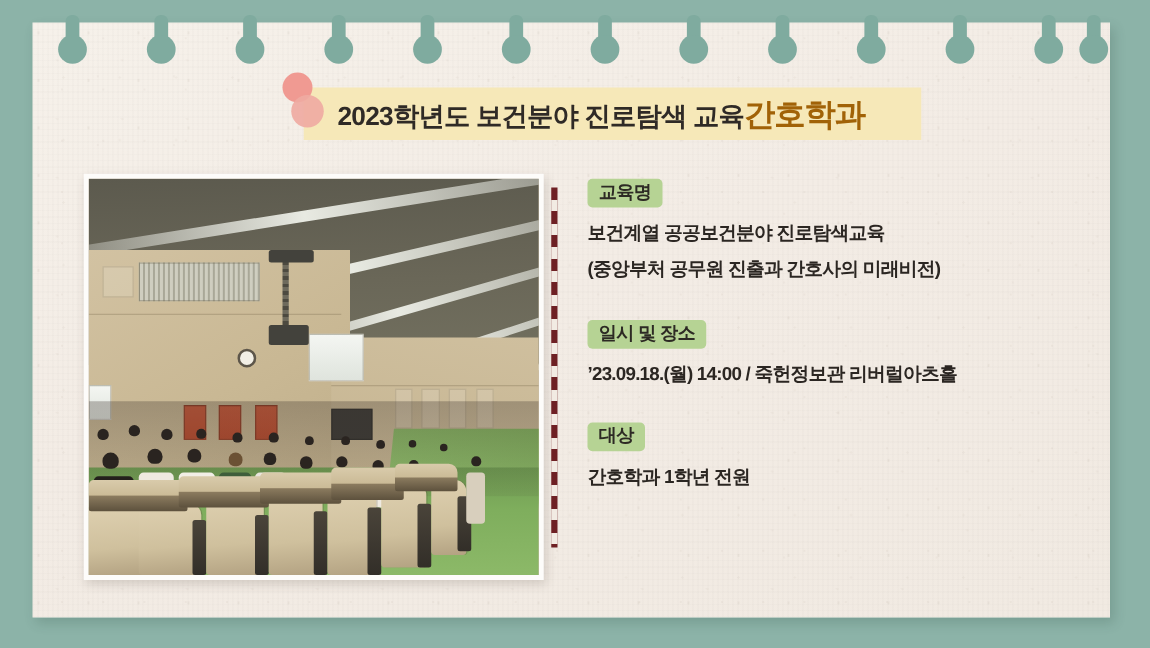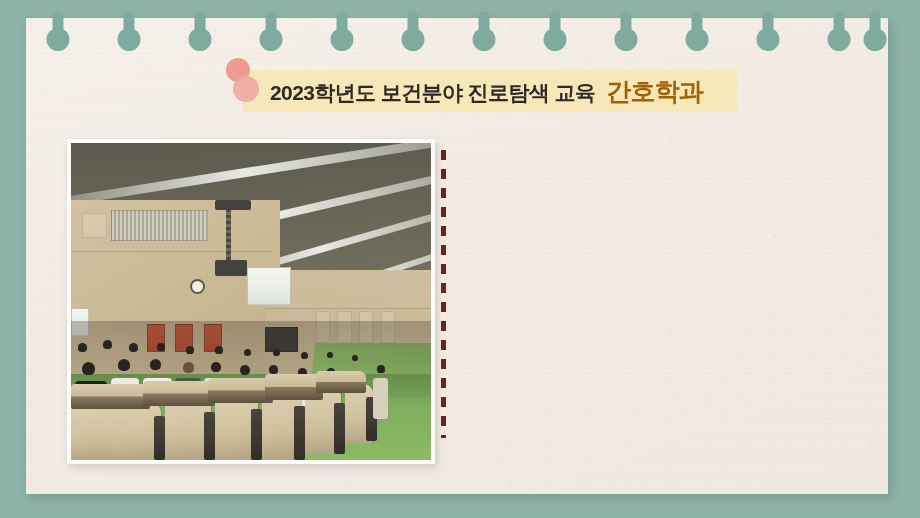--- a/index.html
+++ b/index.html
@@ -99,21 +99,20 @@
     width: 494px;
     height: 42px;
     background: #f6e8b8;
     z-index: 4;
     display: flex;
     align-items: center;
   }
   #title-inner {
     display: flex;
     align-items: baseline;
-    gap: 11px;
     padding-left: 27px;
     white-space: nowrap;
   }
   #title-main {
     font-size: 21px;
     font-weight: 700;
     color: #2f2a26;
     letter-spacing: -0.6px;
   }
   #title-dept {
@@ -502,14 +501,33 @@
       <div class="ph-seatrow" style="left:68%; top:72%; width:14%; height:7%;"></div>
 
       <div class="ph-head" style="left:85%; top:70%; width:8px; height:8px;"></div>
       <div class="ph-body" style="left:84%; top:74%; width:4%; height:13%; background:#d8cfbd; border-radius:3px;"></div>
 
     </div>
   </div>
 
   <div id="divider"></div>
 
+  <div id="info-column">
+
+    <div class="info-block" id="block-program">
+      <span class="info-badge">교육명</span>
+      <div class="info-line">보건계열 공공보건분야 진로탐색교육</div>
+      <div class="info-line">(중앙부처 공무원 진출과 간호사의 미래비전)</div>
+    </div>
+
+    <div class="info-block" id="block-datetime">
+      <span class="info-badge">일시 및 장소</span>
+      <div class="info-line">’23.09.18.(월) 14:00 / 죽헌정보관 리버럴아츠홀</div>
+    </div>
+
+    <div class="info-block" id="block-target">
+      <span class="info-badge">대상</span>
+      <div class="info-line">간호학과 1학년 전원</div>
+    </div>
+
+  </div>
 
 </div>
 
 </body></html>

